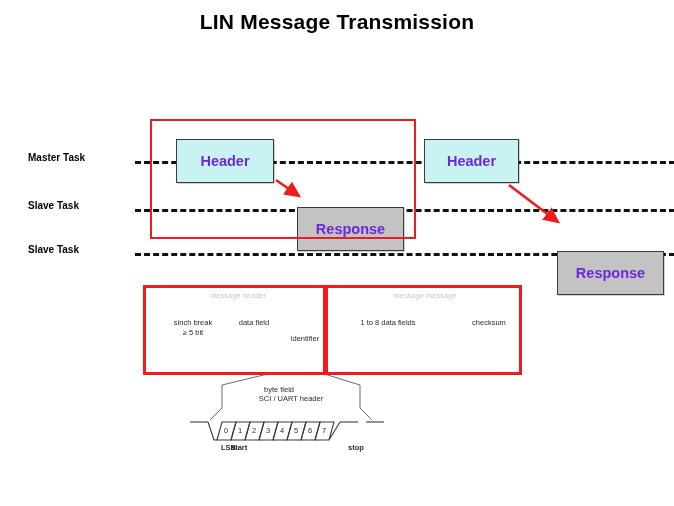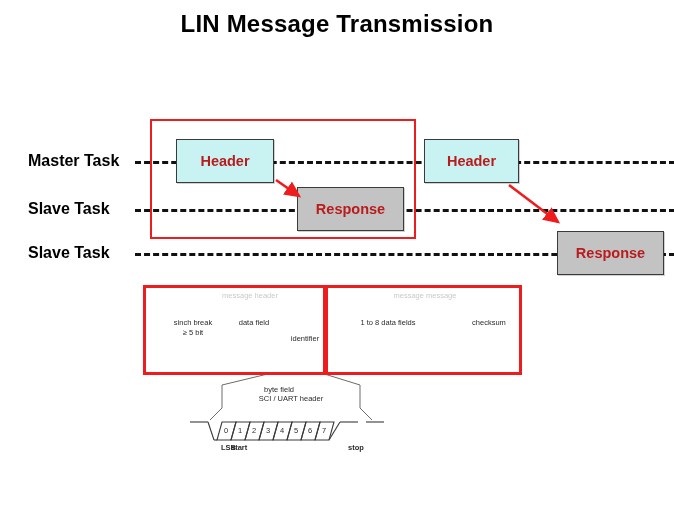--- a/index.html
+++ b/index.html
@@ -10,30 +10,30 @@
     overflow:hidden;
     position:relative;
   }
   #stage{position:absolute;left:0;top:0;width:674px;height:506px;}
 
   
   .title{
     position:absolute;
     left:0;top:10px;width:674px;
     text-align:center;
-    font-size:24px;
+    font-size:21px;
     font-weight:bold;
     color:#000;
     letter-spacing:0.2px;
   }
 
   
   .row-label{
     position:absolute;
-    font-size:16px;
+    font-size:10px;
     font-weight:bold;
     color:#000;
     white-space:nowrap;
     text-align:right;
   }
 
   .lifeline{
     position:absolute;
     height:0;
     border-top:3px dashed #111;
@@ -42,25 +42,25 @@
   
   .msgbox{
     position:absolute;
     box-sizing:border-box;
     border:1px solid #3a3a3a;
     display:flex;
     align-items:center;
     justify-content:center;
     font-size:14.5px;
     font-weight:bold;
-    color:#b91c1c;
+    color:#6d28d9;
     box-shadow:1px 1px 0 rgba(0,0,0,0.18);
   }
   .msgbox.header{background:#c9f2f2;}
-  .msgbox.response{background:#c3c3c3;}
+  .msgbox.response{background:#c3c3c3;margin-top:20px;}
 
   
   .redframe{
     position:absolute;
     box-sizing:border-box;
     border:2px solid #ee1c1c;
     background:transparent;
   }
 
   
@@ -253,21 +253,21 @@
 
       <path d="M329,440 L340,422"></path>
       <path d="M340,422 L358,422"></path>
       <path d="M366,422 L384,422"></path>
     </g>
   </svg>
 
   <div class="detail-frame" style="left:143px;top:285px;width:379px;height:90px;"></div>
   <div class="detail-split" style="left:323px;top:285px;width:5px;height:90px;"></div>
 
-  <div class="dtxt faint" style="left:215px;top:291px;width:70px;">message header</div>
+  <div class="dtxt faint" style="left:196px;top:291px;width:70px;text-align:right;">message header</div>
   <div class="dtxt faint" style="left:385px;top:291px;width:80px;">message message</div>
 
   <div class="dtxt" style="left:157px;top:318px;width:72px;">sinch break</div>
   <div class="dtxt" style="left:157px;top:328px;width:72px;">≥ 5 bit</div>
   <div class="dtxt" style="left:225px;top:318px;width:58px;">data field</div>
   <div class="dtxt" style="left:282px;top:334px;width:46px;">identifier</div>
 
   <div class="dtxt" style="left:345px;top:318px;width:86px;text-align:center;">1 to 8 data fields</div>
   <div class="dtxt" style="left:463px;top:318px;width:52px;">checksum</div>
 

